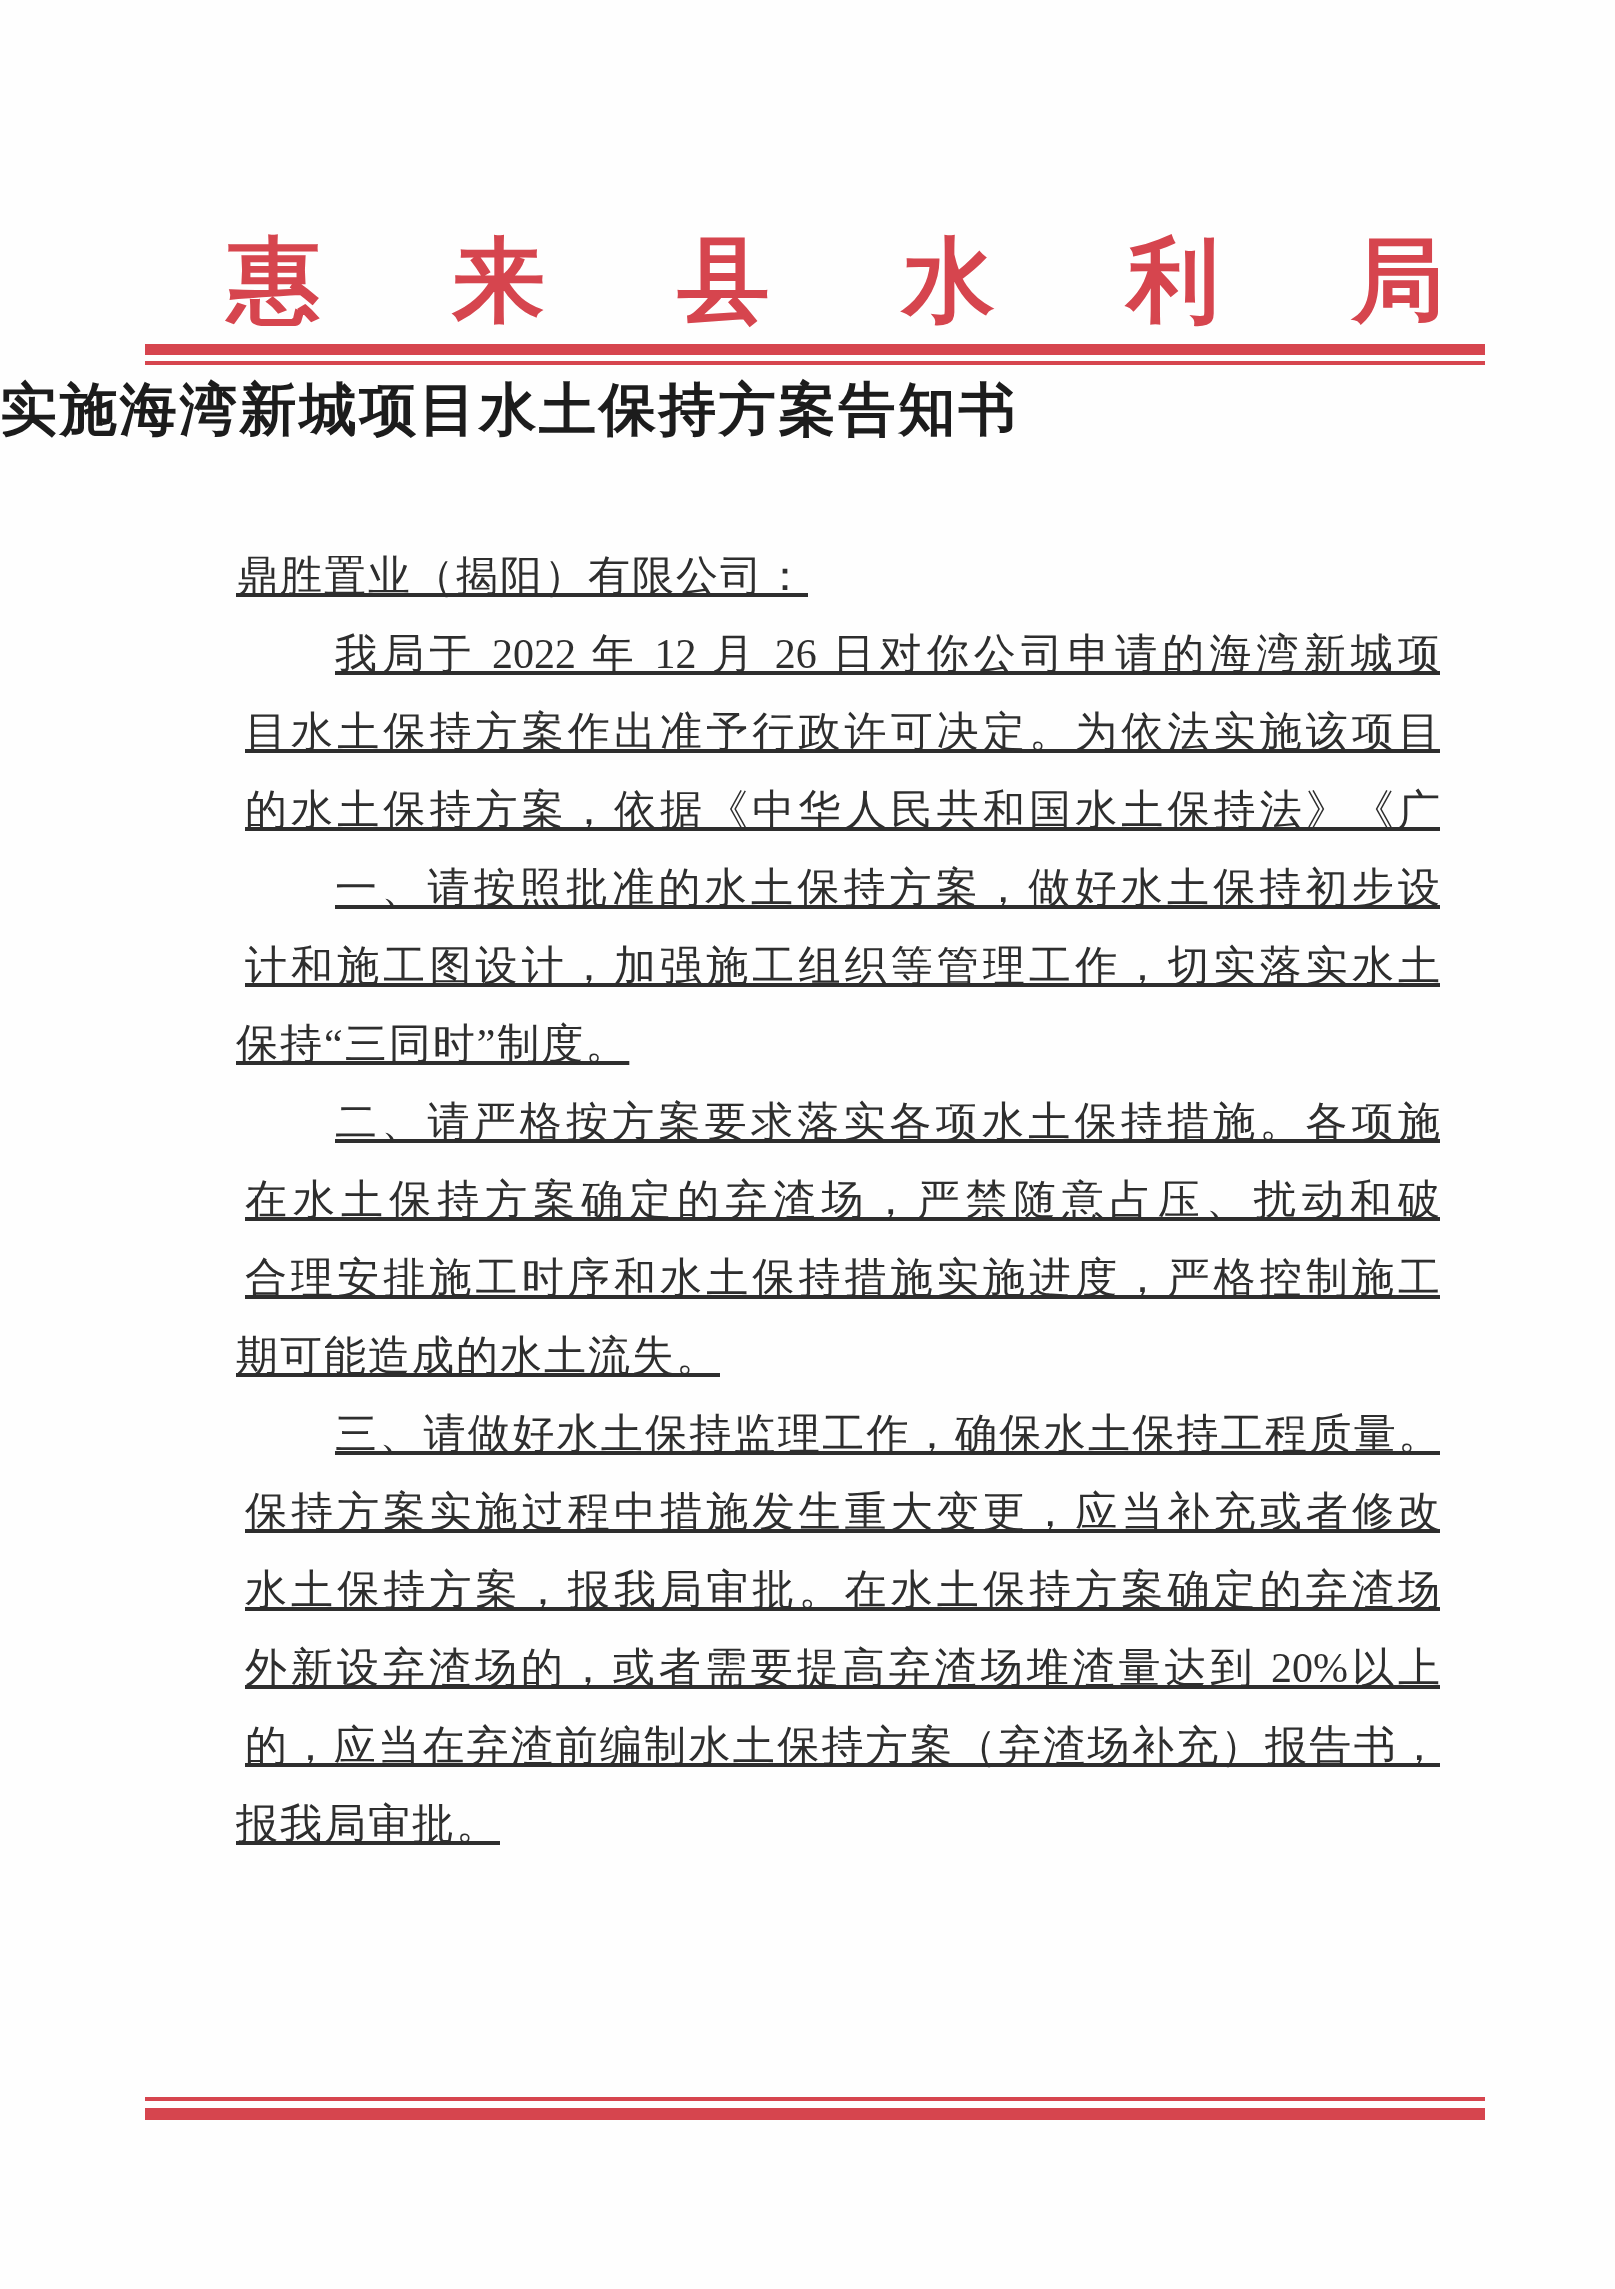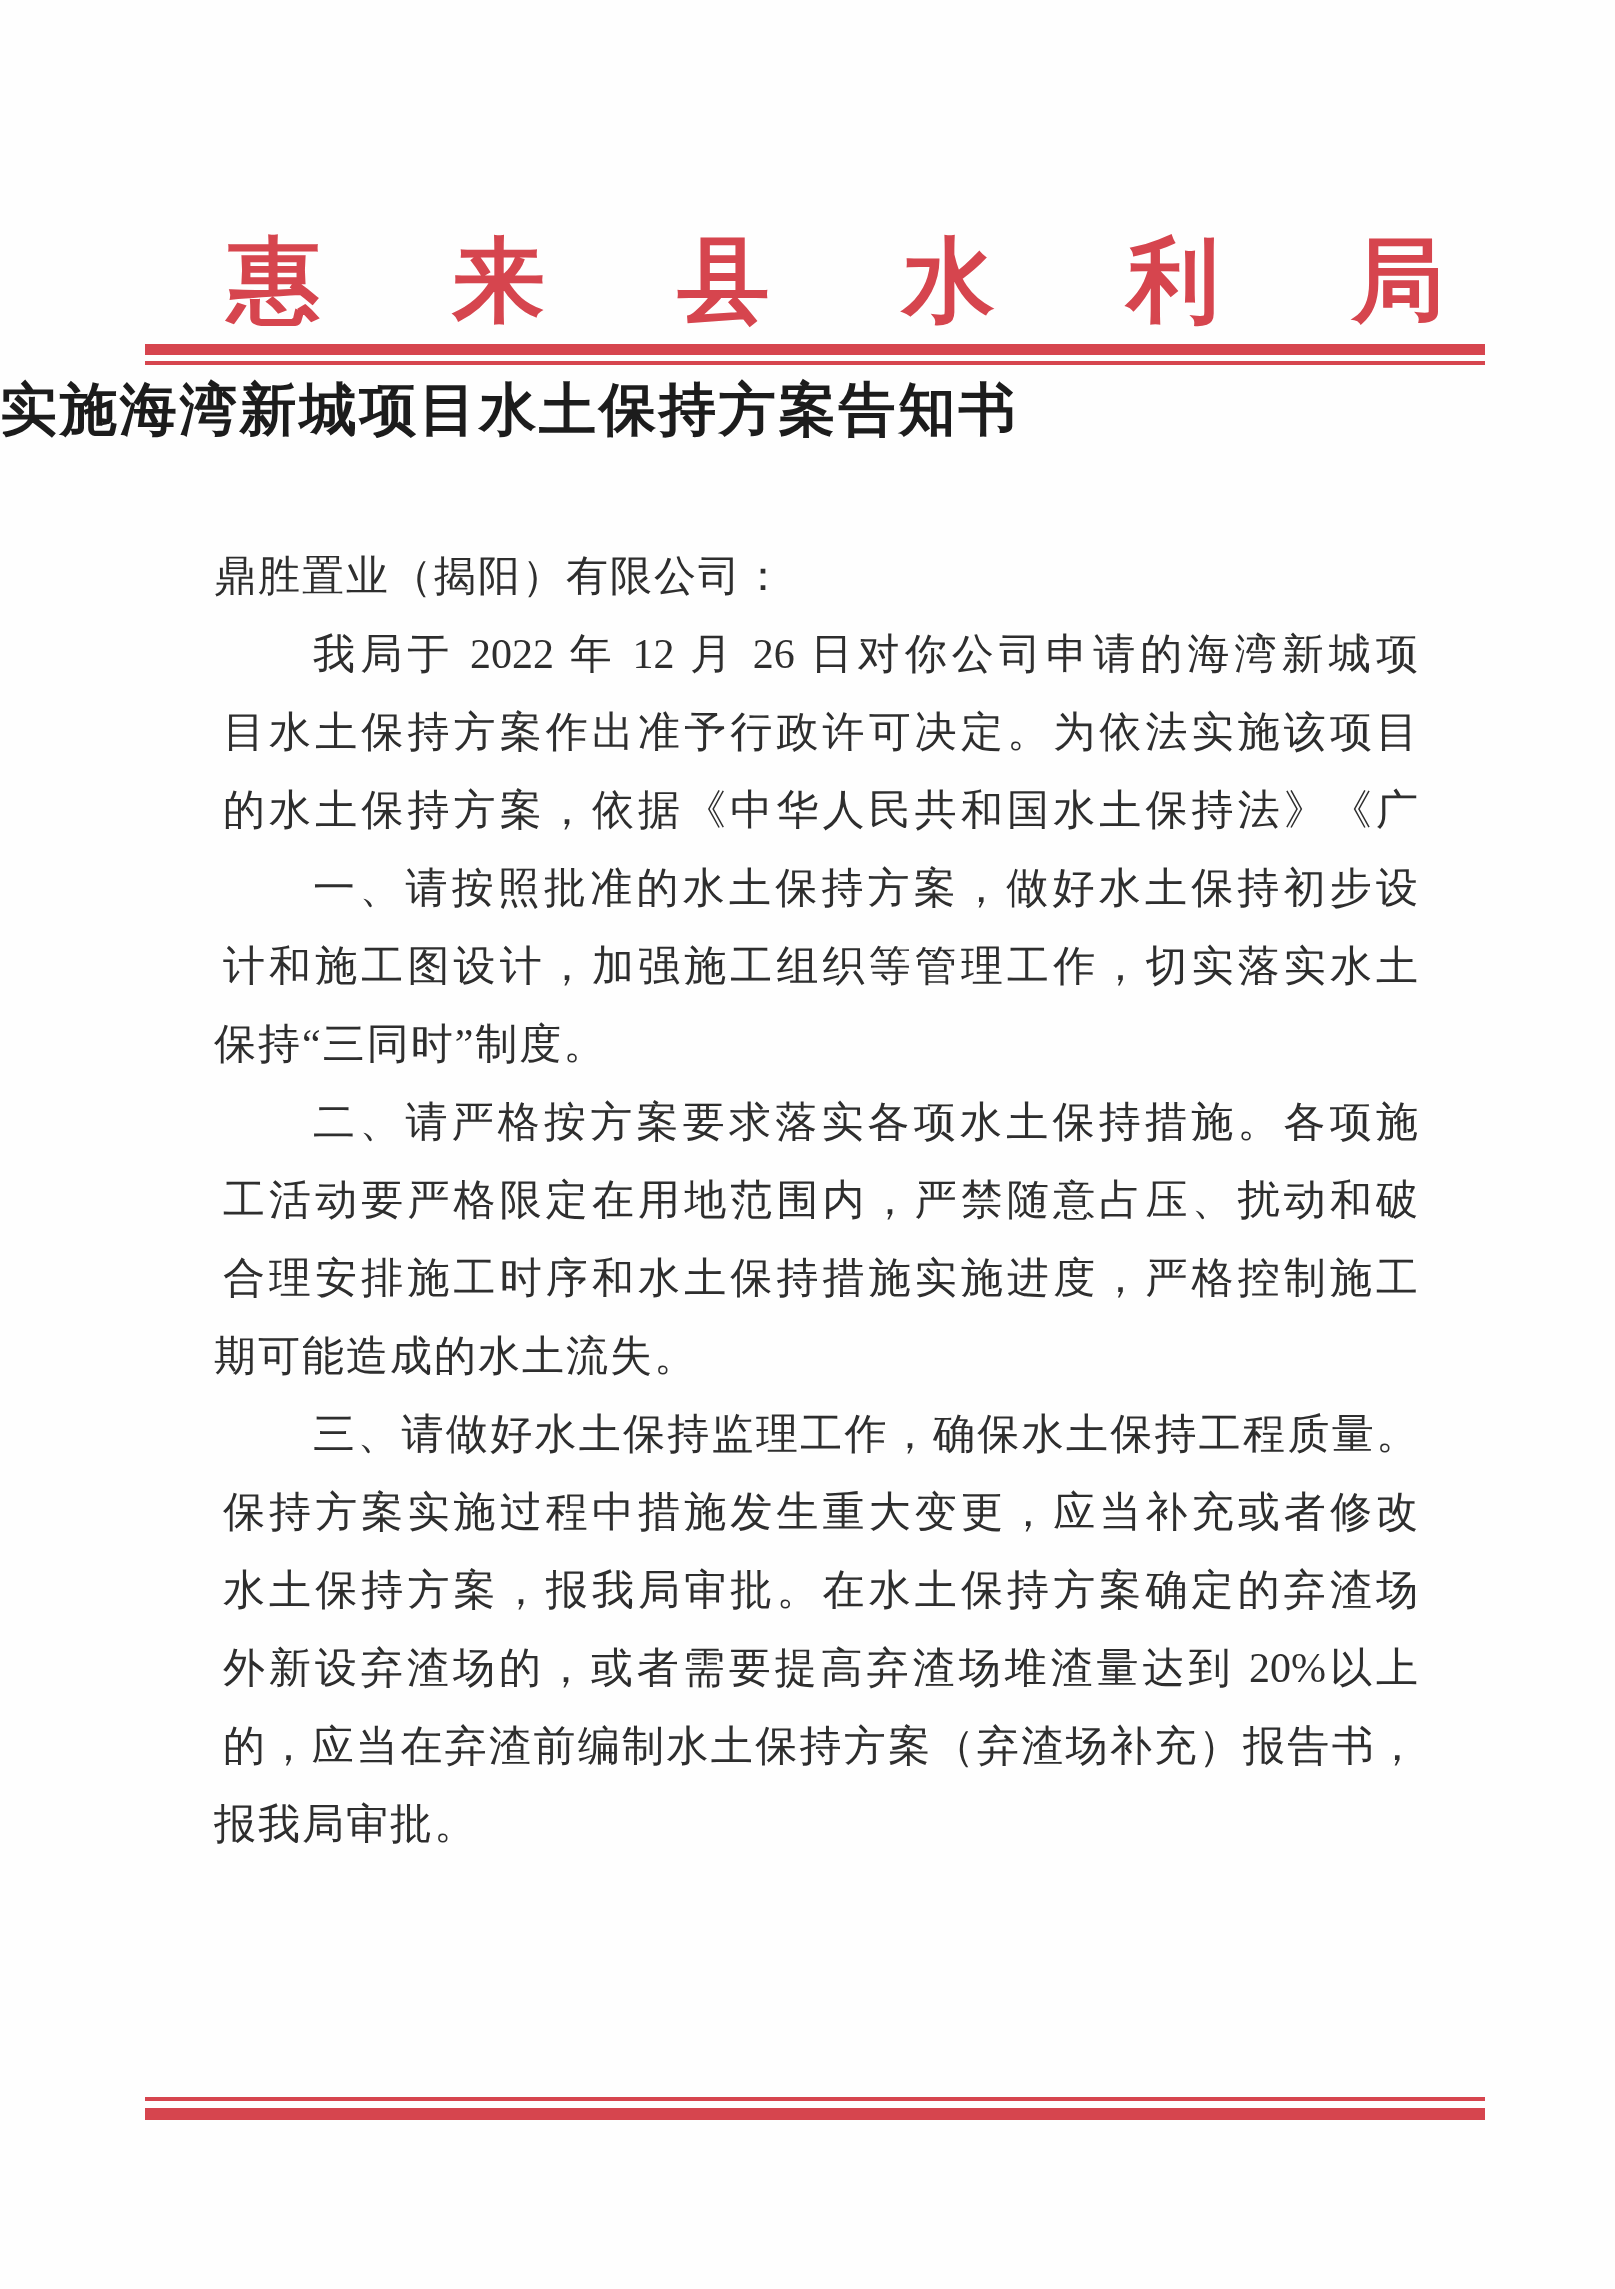--- a/index.html
+++ b/index.html
@@ -49,25 +49,26 @@
     text-align: left;
     font-size: 57px;
     line-height: 1.15;
     font-weight: bold;
     letter-spacing: 2.9px;
     color: #1c1c1c;
   }
   
   .body-text {
     position: absolute;
-    left: 214px;
+    left: 236px;
     top: 537px;
     width: 1204px;
     font-size: 42px;
     color: #2e2e2e;
+    text-decoration: underline;
   }
   .line {
     height: 78px;
     line-height: 78px;
     letter-spacing: 2px;
     white-space: normal;
   }
   .line.full {
     letter-spacing: 0;
     text-align: justify;
@@ -100,21 +101,21 @@
 
   <div class="body-text">
     <div class="line">鼎胜置业（揭阳）有限公司：</div>
     <div class="line indent full">我局于 2022 年 12 月 26 日对你公司申请的海湾新城项</div>
     <div class="line full">目水土保持方案作出准予行政许可决定。为依法实施该项目</div>
     <div class="line full">的水土保持方案，依据《中华人民共和国水土保持法》《广</div>
     <div class="line indent full">一、请按照批准的水土保持方案，做好水土保持初步设</div>
     <div class="line full">计和施工图设计，加强施工组织等管理工作，切实落实水土</div>
     <div class="line">保持“三同时”制度。</div>
     <div class="line indent full">二、请严格按方案要求落实各项水土保持措施。各项施</div>
-    <div class="line full">工活动要严格限定在用地范围内，严禁随意占压、扰动和破</div>
+    <div class="line full">在水土保持方案确定的弃渣场，严禁随意占压、扰动和破</div>
     <div class="line full">合理安排施工时序和水土保持措施实施进度，严格控制施工</div>
     <div class="line">期可能造成的水土流失。</div>
     <div class="line indent full">三、请做好水土保持监理工作，确保水土保持工程质量。</div>
     <div class="line full">保持方案实施过程中措施发生重大变更，应当补充或者修改</div>
     <div class="line full">水土保持方案，报我局审批。在水土保持方案确定的弃渣场</div>
     <div class="line full">外新设弃渣场的，或者需要提高弃渣场堆渣量达到 20%以上</div>
     <div class="line full">的，应当在弃渣前编制水土保持方案（弃渣场补充）报告书，</div>
     <div class="line">报我局审批。</div>
   </div>
 

